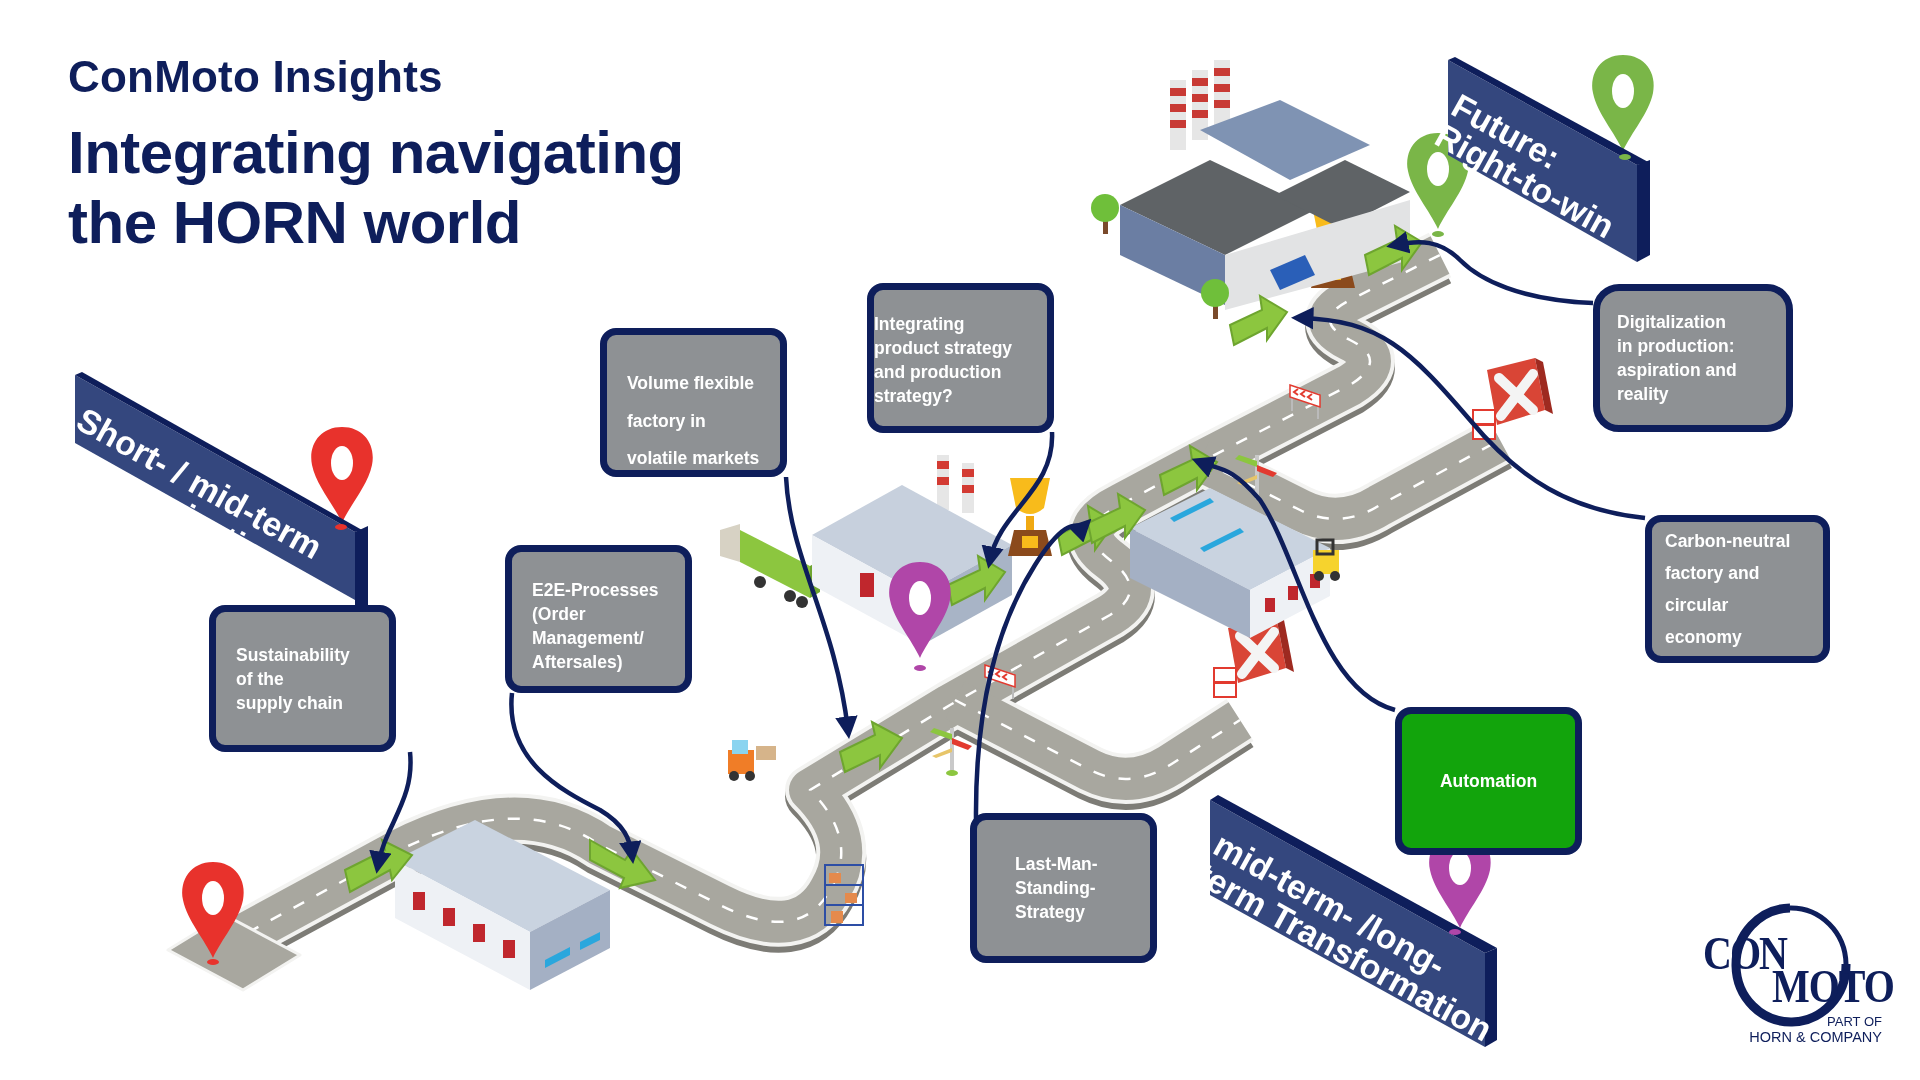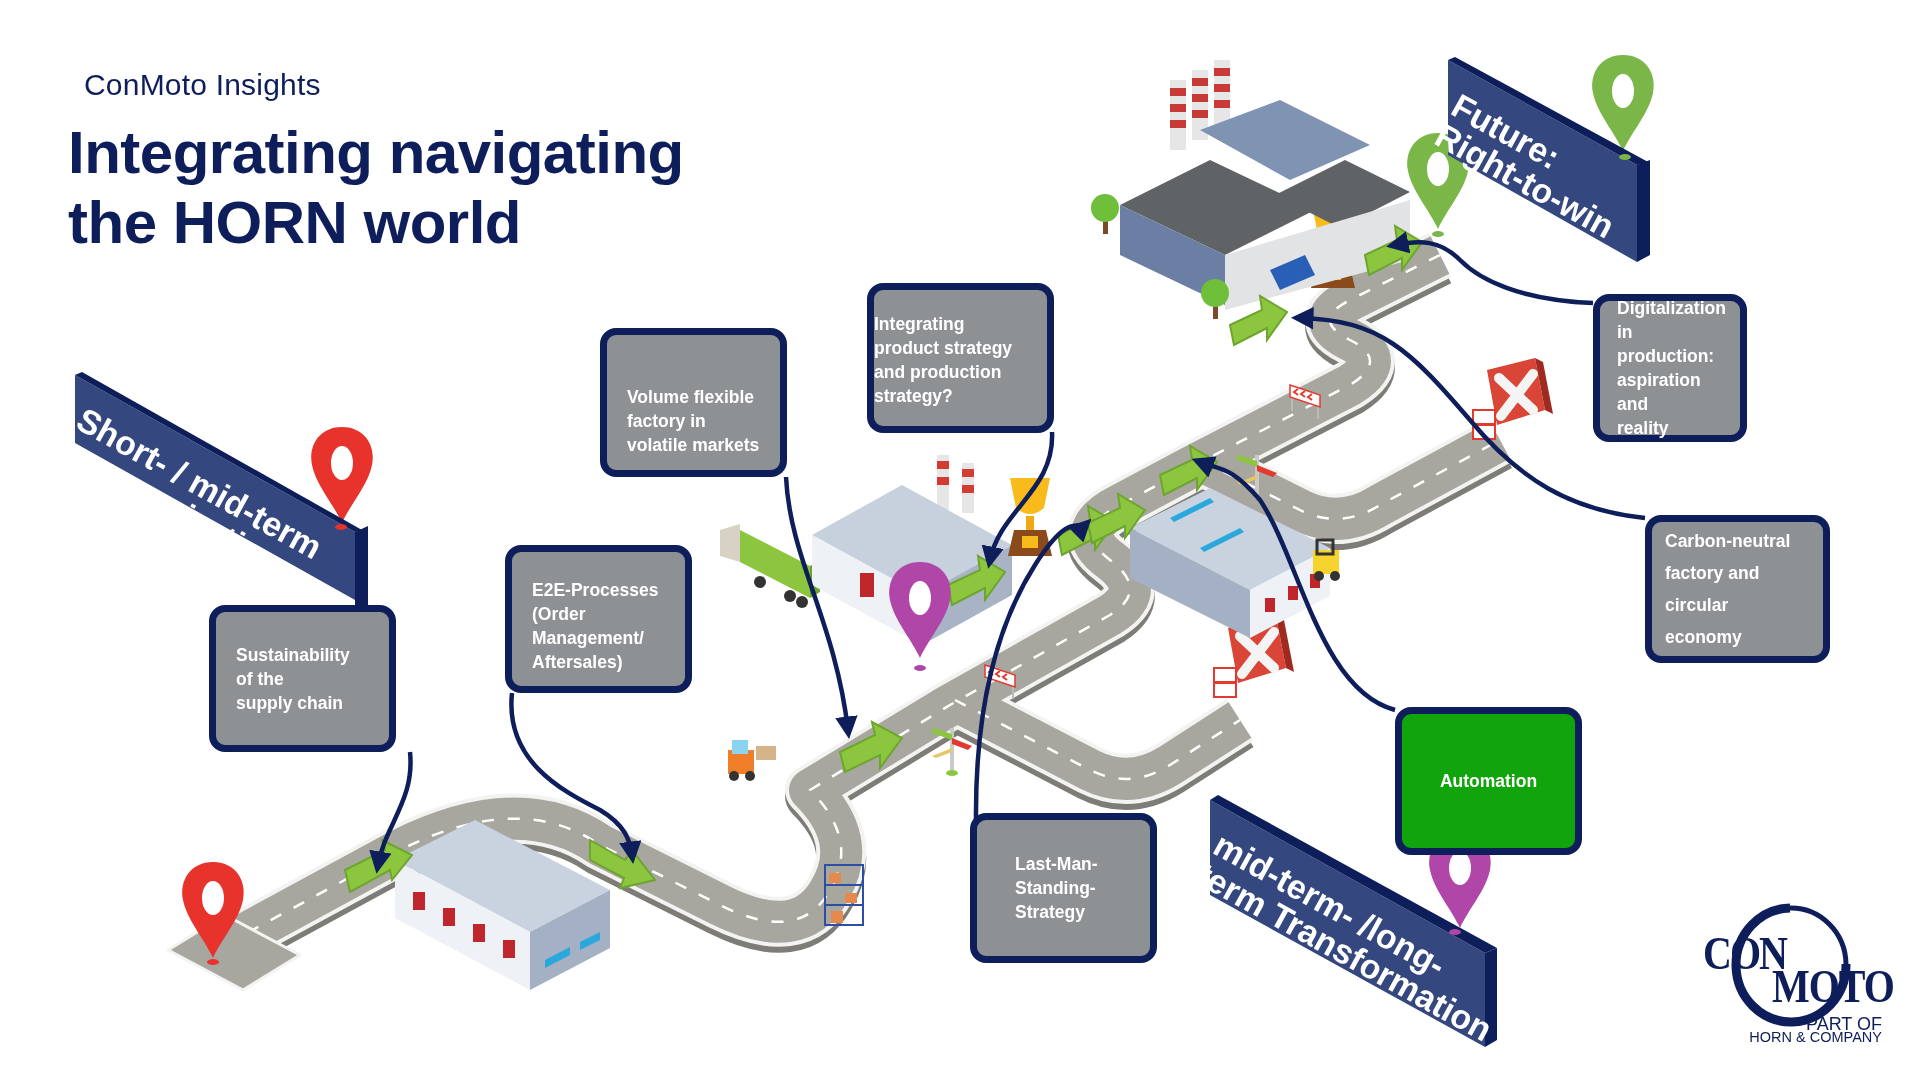--- a/index.html
+++ b/index.html
@@ -1,27 +1,27 @@
 <!DOCTYPE html>
 <html><head>
 <meta charset="utf-8">
 <style>
   html, body { margin:0; padding:0; background:#ffffff; }
   body { width:1920px; height:1080px; position:relative; overflow:hidden; font-family:"Liberation Sans", "DejaVu Sans", sans-serif; }
-  .header-sub { position:absolute; left:68px; top:52px; font-size:30px; color:#0e1e5b; font-weight:400; letter-spacing:0.2px; margin:16px; }
+  .header-sub { position:absolute; left:68px; top:52px; font-size:44px; color:#0e1e5b; font-weight:700; letter-spacing:0.2px; margin:0; }
   .header-title { position:absolute; left:68px; top:118px; font-size:60px; line-height:70px; color:#0e1e5b; font-weight:700; margin:0; letter-spacing:-0.5px; }
   #scene { position:absolute; left:0; top:0; width:1920px; height:1080px; }
   .box { position:absolute; box-sizing:border-box; background:#8e9194; border:7px solid #0e1e5b; border-radius:16px; color:#ffffff; font-weight:700; font-size:17.5px; line-height:24px; padding:0 20px; display:flex; flex-direction:column; justify-content:center; }
   .box.green { background:#12a40c; align-items:center; text-align:center; }
   .box span { display:block; }
   .sign { position:absolute; color:#ffffff; font-weight:700; font-size:34px; line-height:34px; transform-origin:0 0; white-space:nowrap; }
   .logo { position:absolute; left:1700px; top:900px; width:200px; height:150px; }
   .logo-con { position:absolute; left:3px; top:26px; font-family:"Liberation Serif", "DejaVu Serif", serif; font-weight:700; font-size:40px; color:#0e1e5b; letter-spacing:-2px; transform:scaleY(1.15); transform-origin:0 0; }
   .logo-moto { position:absolute; left:72px; top:59px; font-family:"Liberation Serif", "DejaVu Serif", serif; font-weight:700; font-size:40px; color:#0e1e5b; letter-spacing:-1px; transform:scaleY(1.15); transform-origin:0 0; }
-  .logo-part { position:absolute; right:18px; top:114px; font-size:18px; color:#0e1e5b; }
+  .logo-part { position:absolute; right:18px; top:114px; font-size:13px; color:#0e1e5b; }
   .logo-horn { position:absolute; right:18px; top:129px; font-size:14.5px; color:#0e1e5b; white-space:nowrap; }
 </style>
 </head>
 <body>
 
 <h2 class="header-sub">ConMoto Insights</h2>
 <h1 class="header-title">
   <span>Integrating navigating</span><br>
   <span>the HORN world</span>
 </h1>
@@ -327,21 +327,21 @@
   <span>supply chain</span>
 </div>
 
 <div class="box" style="left:505px; top:545px; width:187px; height:148px; justify-content:flex-start; padding-top:26px;">
   <span>E2E-Processes</span>
   <span>(Order</span>
   <span>Management/</span>
   <span>Aftersales)</span>
 </div>
 
-<div class="box" style="left:600px; top:328px; width:187px; height:149px; justify-content:center; padding-top:36px;">
+<div class="box" style="left:600px; top:328px; width:187px; height:149px; justify-content:space-between; padding-top:36px;">
   <span>Volume flexible</span>
   <span>factory in</span>
   <span>volatile markets</span>
 </div>
 
 <div class="box" style="left:867px; top:283px; width:187px; height:150px; justify-content:flex-start; padding-top:22px; padding-left:0; padding-right:6px;">
   <span>Integrating</span>
   <span>product strategy</span>
   <span>and production</span>
   <span>strategy?</span>
@@ -350,21 +350,21 @@
 <div class="box" style="left:970px; top:813px; width:187px; height:150px; padding-left:38px;">
   <span>Last-Man-</span>
   <span>Standing-</span>
   <span>Strategy</span>
 </div>
 
 <div class="box green" style="left:1395px; top:707px; width:187px; height:148px;">
   <span>Automation</span>
 </div>
 
-<div class="box" style="left:1593px; top:294px; width:154px; height:148px; padding-left:17px;">
+<div class="box" style="left:1593px; top:284px; width:200px; height:148px; padding-left:17px;border-radius:26px;">
   <span>Digitalization</span>
   <span>in production:</span>
   <span>aspiration and</span>
   <span>reality</span>
 </div>
 
 <div class="box" style="left:1645px; top:515px; width:185px; height:148px; padding-left:13px;gap:8px;">
   <span>Carbon-neutral</span>
   <span>factory and</span>
   <span>circular</span>

